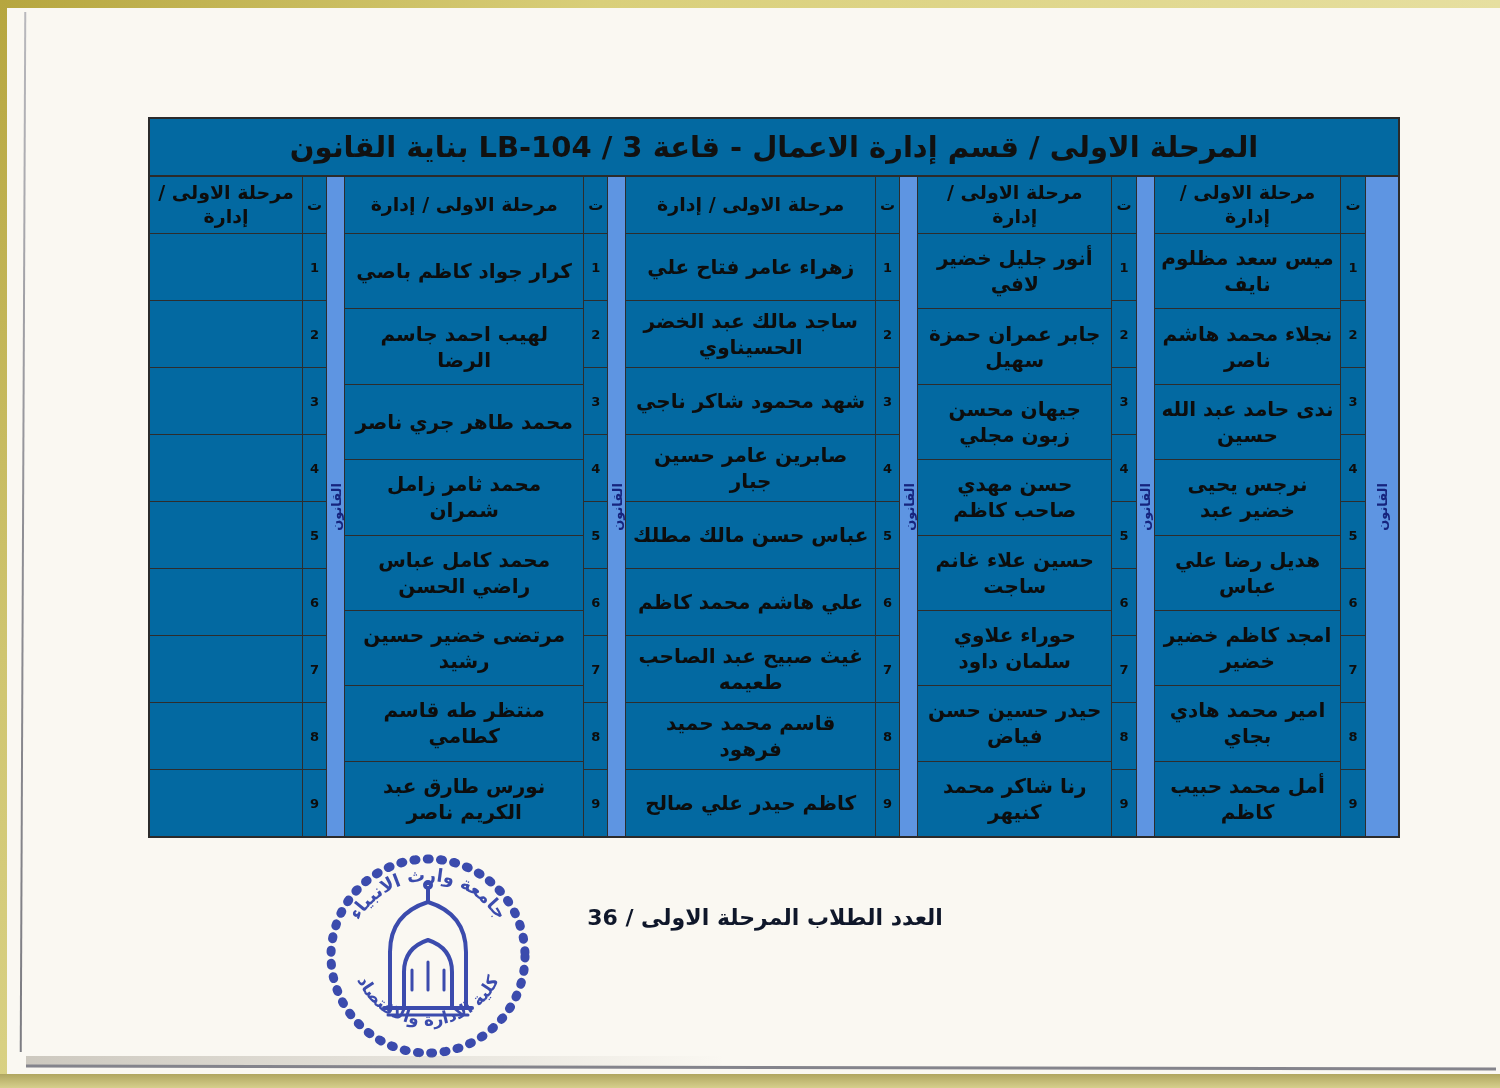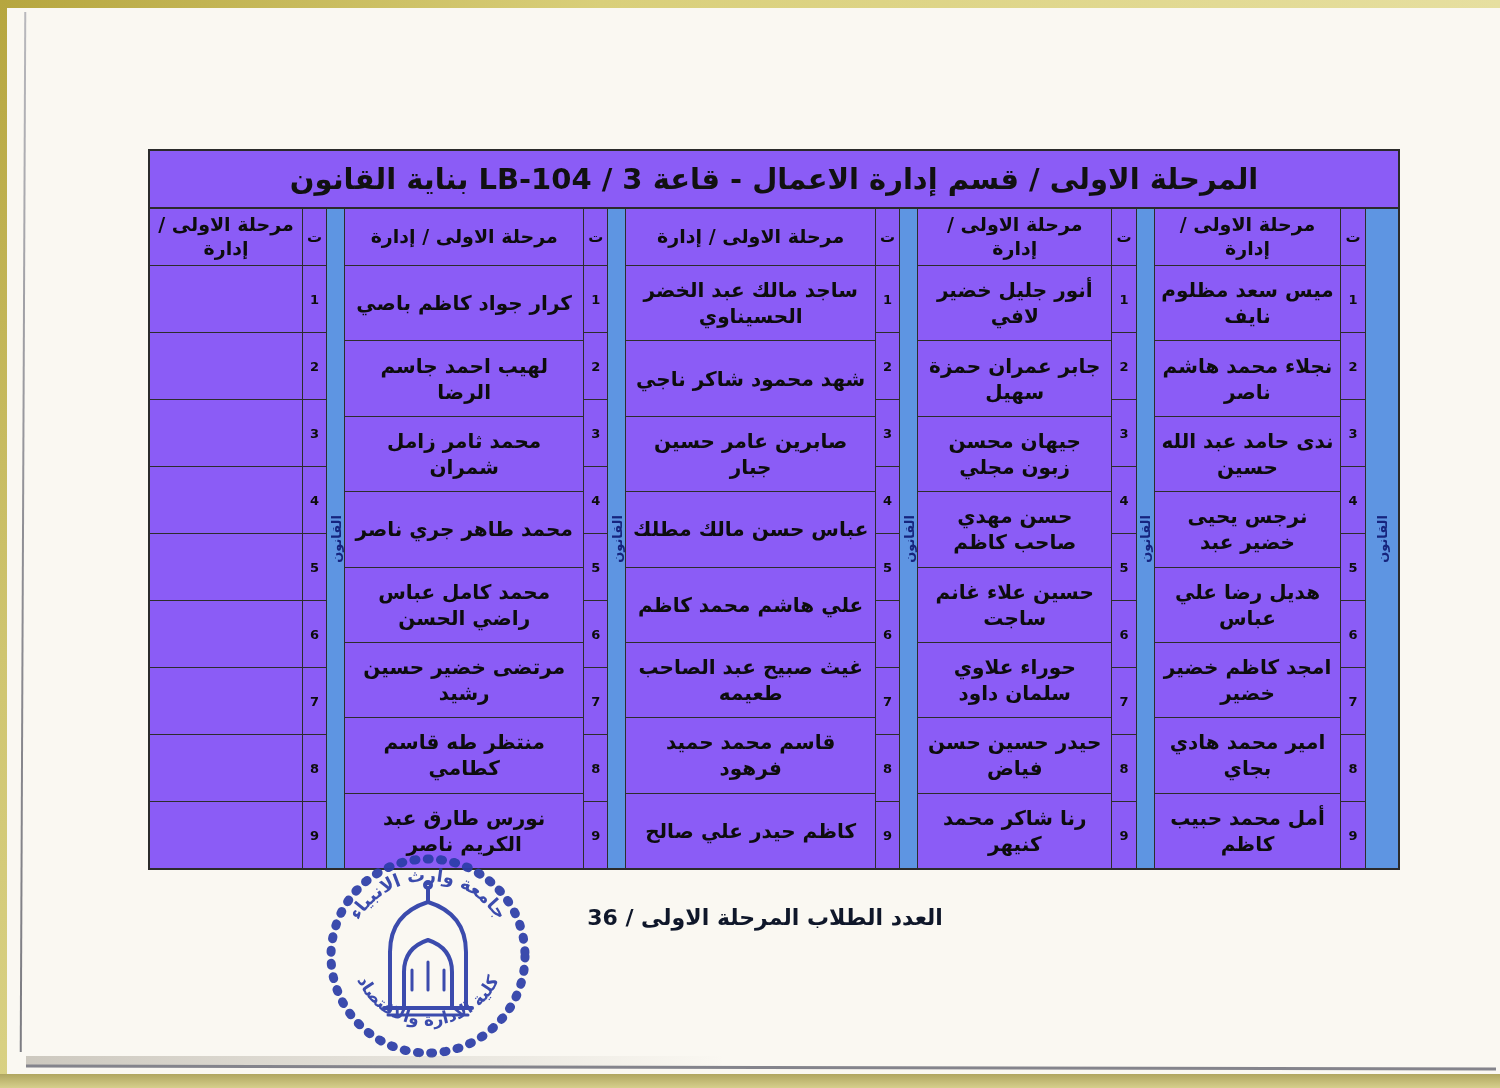--- a/index.html
+++ b/index.html
@@ -21,22 +21,22 @@
   .page-fold-line { position:absolute; left:22px; top:12px; width:2px; height:1040px;
     background:linear-gradient(180deg,#b9b9bd,#8f8f95 50%,#7c7c82); transform:rotate(0.25deg); z-index:6; }
   .page-bottom-line { position:absolute; left:26px; top:1066px; width:1470px; height:2.5px;
     background:#84848c; transform:rotate(0.12deg); z-index:6; }
   .page-bottom-shadow { position:absolute; left:26px; top:1056px; width:700px; height:10px;
     background:linear-gradient(90deg,rgba(120,112,96,0.35),rgba(120,112,96,0)); z-index:4; }
 
   
   .sheet-table {
     position:absolute; left:148px; top:117px; width:1252px; height:721px;
-    border:2.5px solid #2b2b2b; background:#8b5cf6;
-    display:flex; flex-direction:column; z-index:2;margin-top:32px;
+    border:2.5px solid #2b2b2b; background:#0369a1;
+    display:flex; flex-direction:column; z-index:2;
   }
   .title-row {
     flex:0 0 58px; border-bottom:2px solid #2b2b2b;
     display:flex; align-items:center; justify-content:center;
     direction:rtl; font-weight:bold; font-size:29px; color:#111;
   }
   .grid { flex:1; display:flex; direction:rtl; }
   .col { display:flex; flex-direction:column; border-left:1.6px solid #2d2d2d; }
   .grid .col:last-child { border-left:none; }
   .bar-col { width:24px; background:#5e95e2; position:relative; border-left:1.6px solid #2d2d2d; }
@@ -145,20 +145,21 @@
         <div class="cell idx-cell">3</div>
         <div class="cell idx-cell">4</div>
         <div class="cell idx-cell">5</div>
         <div class="cell idx-cell">6</div>
         <div class="cell idx-cell">7</div>
         <div class="cell idx-cell">8</div>
         <div class="cell idx-cell">9</div>
       </div>
       <div class="col name-col">
         <div class="cell head name-head">مرحلة الاولى / إدارة</div>
+        <div class="cell name-cell">زهراء عامر فتاح علي</div>
         <div class="cell name-cell">ساجد مالك عبد الخضر الحسيناوي</div>
         <div class="cell name-cell">شهد محمود شاكر ناجي</div>
         <div class="cell name-cell">صابرين عامر حسين جبار</div>
         <div class="cell name-cell">عباس حسن مالك مطلك</div>
         <div class="cell name-cell">علي هاشم محمد كاظم</div>
         <div class="cell name-cell">غيث صبيح عبد الصاحب طعيمه</div>
         <div class="cell name-cell">قاسم محمد حميد فرهود</div>
         <div class="cell name-cell">كاظم حيدر علي صالح</div>
       </div>
       <div class="bar-col">
@@ -173,22 +174,22 @@
         <div class="cell idx-cell">5</div>
         <div class="cell idx-cell">6</div>
         <div class="cell idx-cell">7</div>
         <div class="cell idx-cell">8</div>
         <div class="cell idx-cell">9</div>
       </div>
       <div class="col name-col">
         <div class="cell head name-head">مرحلة الاولى / إدارة</div>
         <div class="cell name-cell">كرار جواد كاظم باصي</div>
         <div class="cell name-cell">لهيب احمد جاسم الرضا</div>
+        <div class="cell name-cell">محمد طاهر جري ناصر</div>
         <div class="cell name-cell">محمد ثامر زامل شمران</div>
-        <div class="cell name-cell">محمد طاهر جري ناصر</div>
         <div class="cell name-cell">محمد كامل عباس راضي الحسن</div>
         <div class="cell name-cell">مرتضى خضير حسين رشيد</div>
         <div class="cell name-cell">منتظر طه قاسم كطامي</div>
         <div class="cell name-cell">نورس طارق عبد الكريم ناصر</div>
       </div>
       <div class="bar-col">
         <span class="bar-label">القانون</span>
       </div>
       <div class="col idx-col">
         <div class="cell head idx-head">ت</div>

